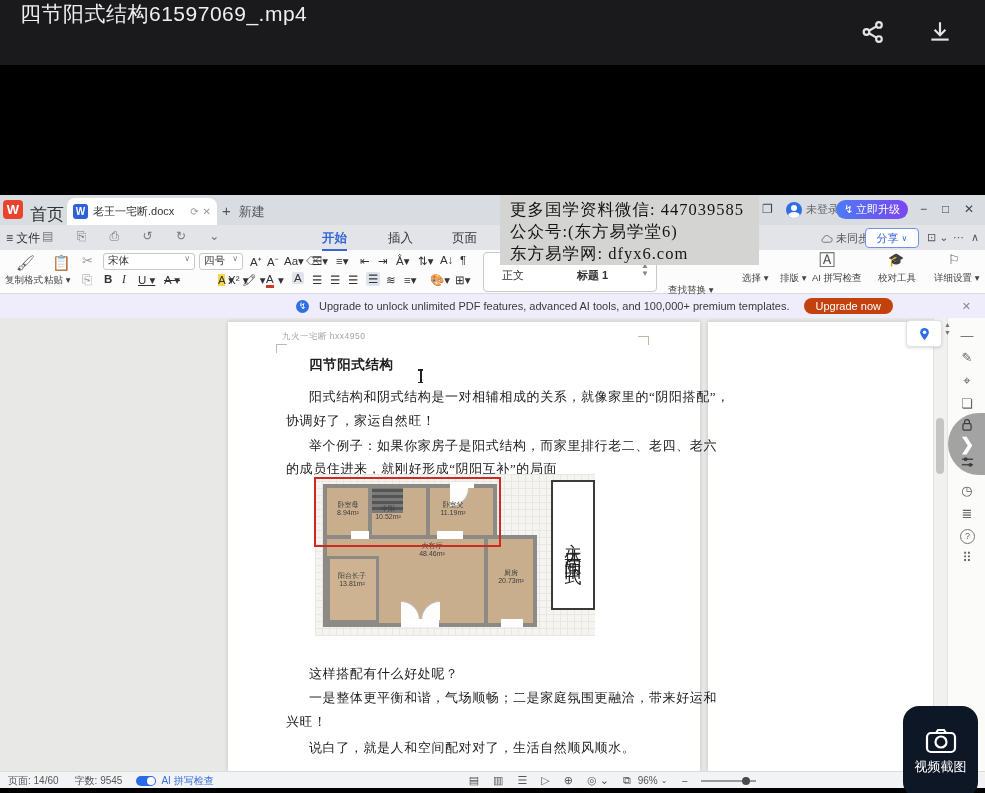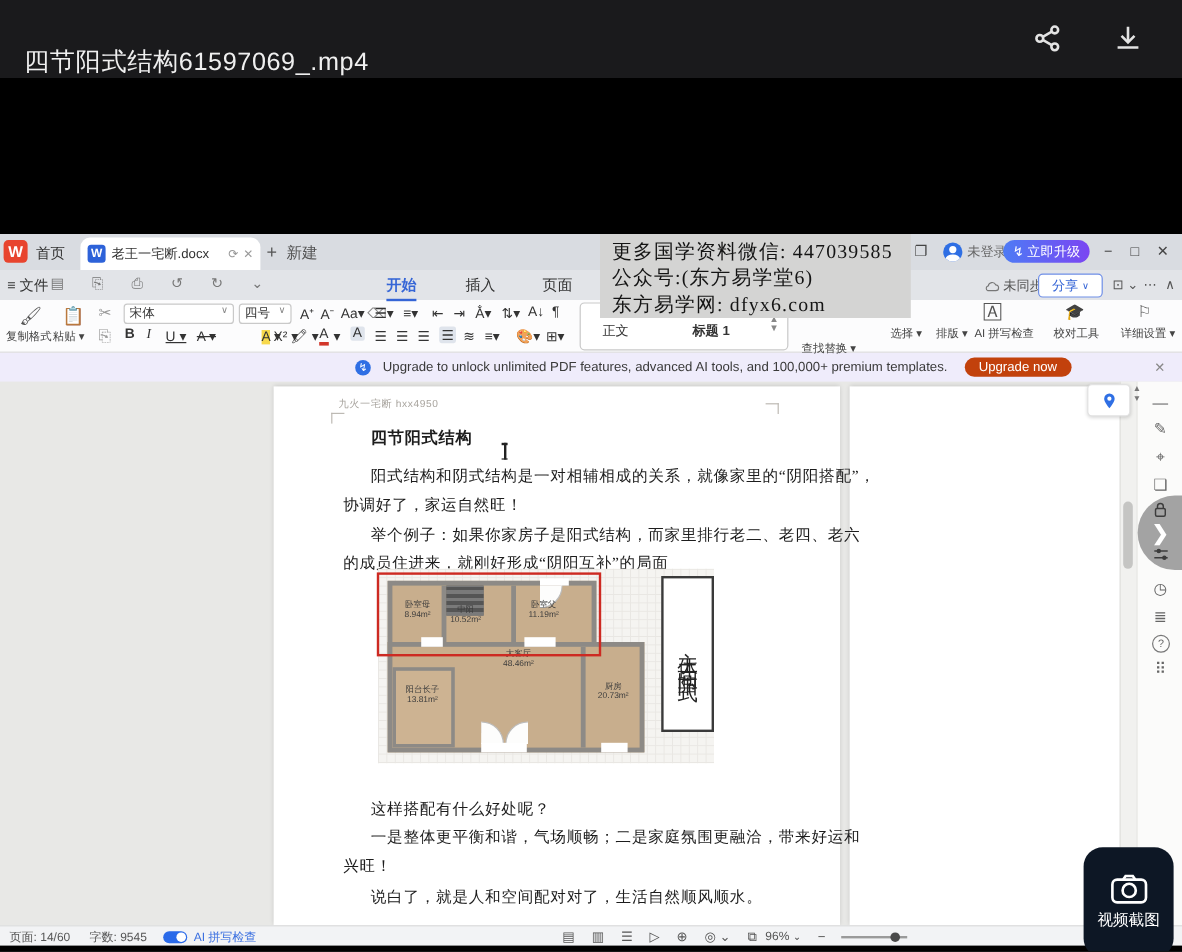--- a/index.html
+++ b/index.html
@@ -1,35 +1,35 @@
 <!DOCTYPE html>
 <html><head>
 <meta charset="utf-8">
 <style>
   html,body{margin:0;padding:0;background:#000;}
   #stage{position:relative;width:985px;height:793px;background:#000;overflow:hidden;
          font-family:"Liberation Sans",sans-serif;-webkit-font-smoothing:antialiased;}
   .abs{position:absolute;}
   
-  .player-top{left:0;top:0;width:985px;height:65px;background:#1a1a1c;display:flex;align-items:flex-end;}
+  .player-top{left:0;top:0;width:985px;height:65px;background:#1a1a1c;display:flex;align-items:flex-start;}
   .player-title{color:#efefef;font-size:21px;margin-left:20px;letter-spacing:.5px;}
   .pbtn{position:absolute;top:14px;width:36px;height:36px;display:flex;align-items:center;justify-content:center;cursor:pointer;}
   .pbtn svg{stroke:#e3e3e3;fill:none;stroke-width:2;}
   .snap-btn{left:903px;top:706px;width:75px;height:92px;background:#0d1725;border-radius:16px;z-index:60;
             display:flex;flex-direction:column;align-items:center;justify-content:center;gap:4px;cursor:pointer;}
   .snap-btn .lbl{color:#fff;font-size:13px;}
   
   .wps{left:0;top:195px;width:985px;height:593px;background:#e8e8e6;}
   .tabrow{left:0;top:195px;width:985px;height:30px;background:#d9dce1;z-index:2;}
   .menurow{left:0;top:225px;width:985px;height:25px;background:#e2e4e8;z-index:2;}
   .toolrow{left:0;top:250px;width:985px;height:43px;background:#fcfcfd;border-bottom:1px solid #dadada;z-index:2;}
   .bannerrow{left:0;top:294px;width:985px;height:24px;background:#efecfb;z-index:2;display:flex;align-items:center;}
   .wlogo{left:3px;top:200px;width:20px;height:19px;background:#e8442e;border-radius:4px;color:#fff;font-weight:bold;
          font-size:13px;display:flex;align-items:center;justify-content:center;z-index:3;}
-  .home-lbl{left:30px;top:203px;font-size:12px;color:#333;z-index:3;}
+  .home-lbl{left:30px;top:203px;font-size:17px;color:#333;z-index:3;}
   .doctab{left:67px;top:198px;width:150px;height:27px;background:#fff;border-radius:8px 8px 0 0;z-index:3;
           display:flex;align-items:center;padding:0 6px;box-sizing:border-box;}
   .doctab .wicon{width:15px;height:15px;background:#2d62d9;color:#fff;border-radius:3px;font-size:10px;font-weight:bold;
           display:flex;align-items:center;justify-content:center;margin-right:5px;flex:0 0 auto;}
   .doctab .tname{font-size:11px;color:#333;white-space:nowrap;overflow:hidden;flex:1;}
   .doctab .tico{color:#999;font-size:10px;margin-left:4px;cursor:pointer;}
   .newtab{left:222px;top:202px;font-size:13px;color:#555;z-index:3;cursor:pointer;}
   .newtab b{font-weight:normal;margin-right:8px;font-size:15px;}
   .winctl{top:202px;font-size:12px;color:#444;z-index:3;cursor:pointer;}
   .avatar{left:786px;top:202px;width:16px;height:16px;border-radius:50%;background:#2f6fe4;z-index:3;overflow:hidden;}

